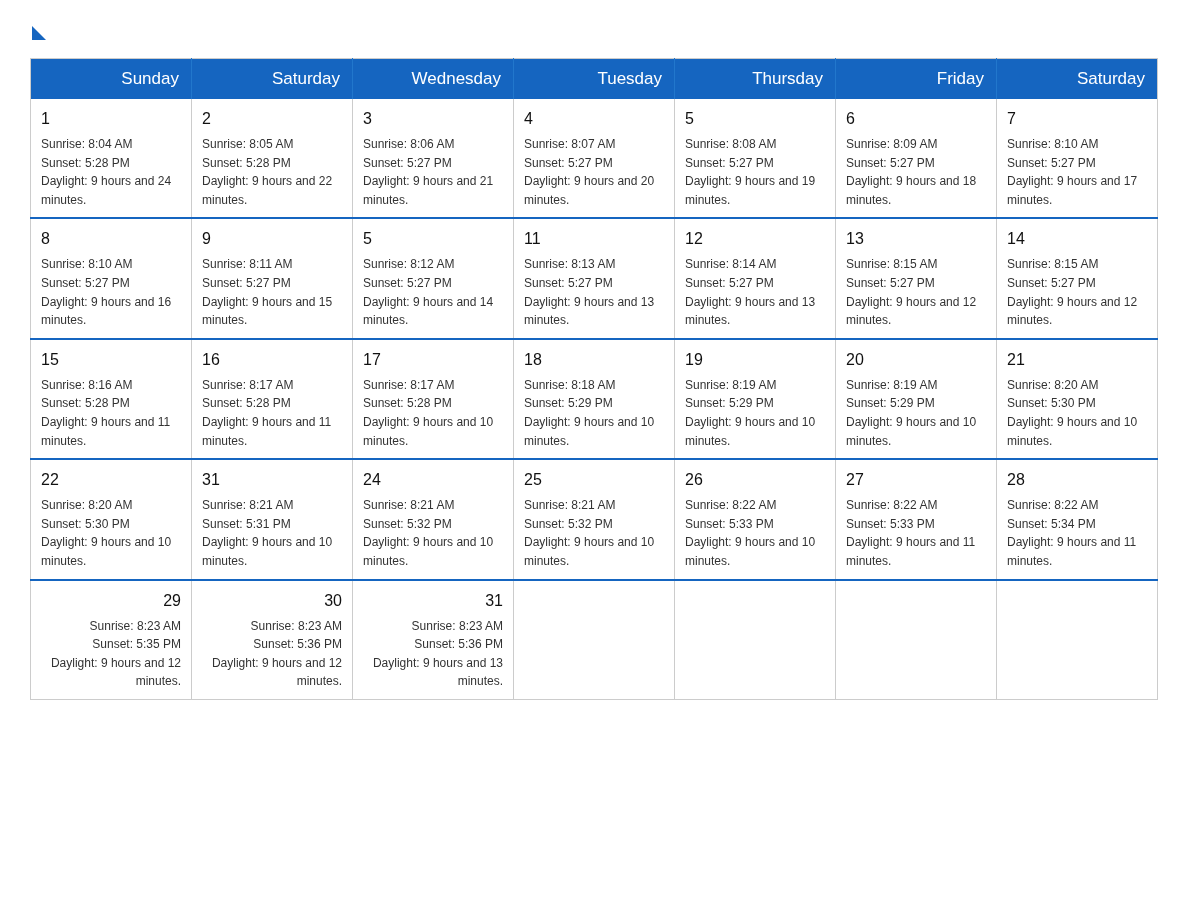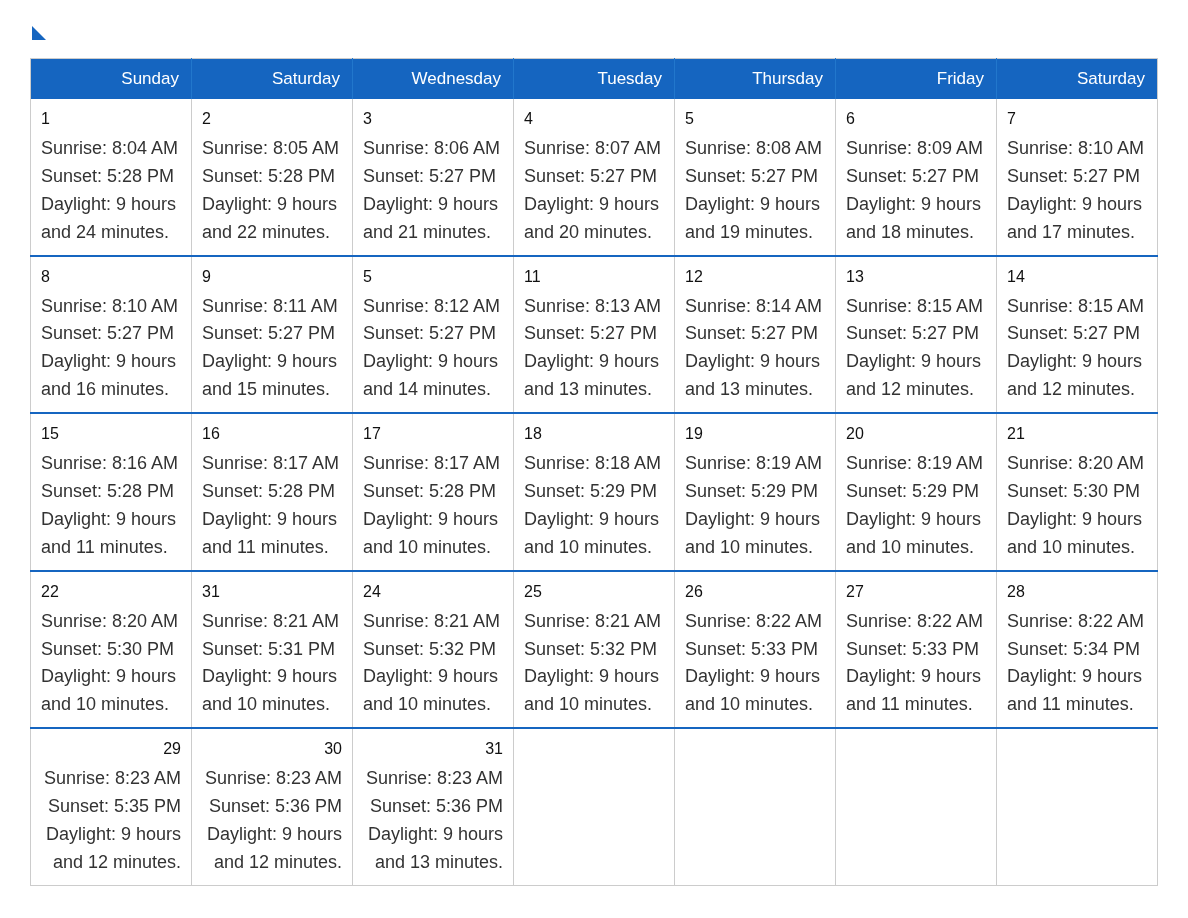--- a/index.html
+++ b/index.html
@@ -97,21 +97,21 @@
       text-align: right;
     }
     .day-num {
       font-size: 16px;
       font-weight: normal;
       display: block;
       margin-bottom: 4px;
       color: #111;
     }
     .day-info {
-      font-size: 18px;
+      font-size: 12px;
       color: #333;
       line-height: 1.55;
     }
     .empty-cell {
       background: #fff;
     }
   </style>
 </head>
 <body>
 

